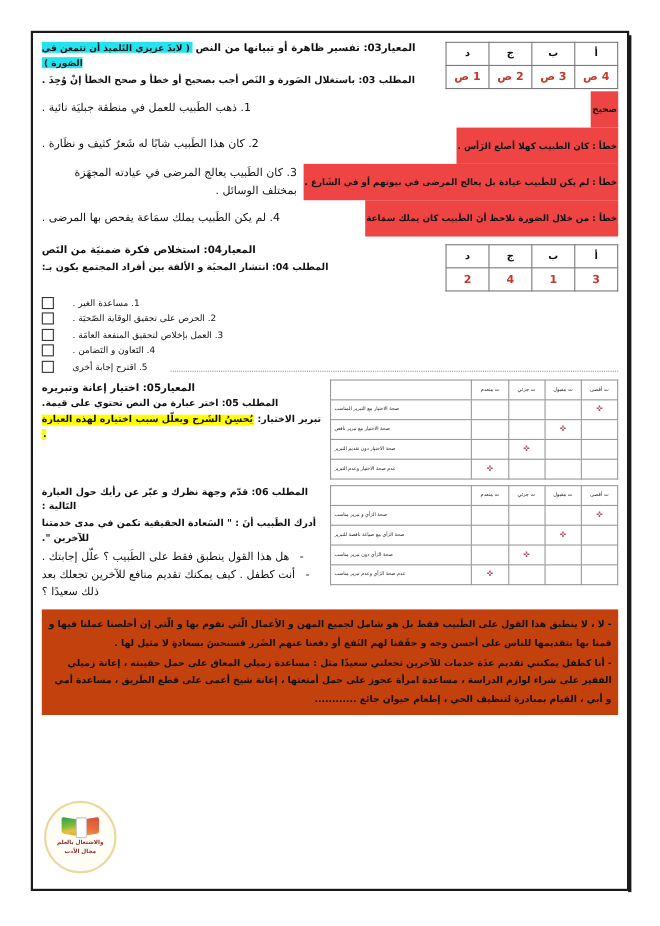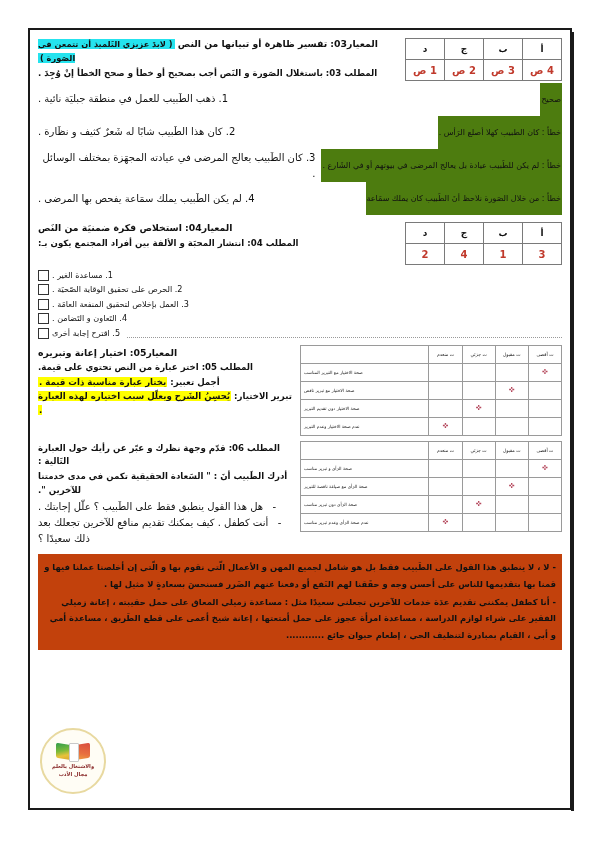--- a/index.html
+++ b/index.html
@@ -21,21 +21,21 @@
   }
   
   .section{position:relative;margin-bottom:2px;}
   .row{display:flex;align-items:flex-start;justify-content:space-between;}
   .txtcol{flex:1;text-align:left;padding-right:2px;}
   .crit{font-size:9.3px;font-weight:bold;line-height:1.55;margin:1px 0;}
   .task{font-size:8.6px;font-weight:bold;line-height:1.6;margin:1px 0;}
   .item{font-size:10px;line-height:1.62;margin:0.5px 0;}
   .hl{background:#ffff00;padding:0 1px;}
   .hl-cyan{background:#25e3ee;padding:0 2px;font-size:8.2px;font-weight:bold;}
-  .ans{background:#4d7c0f;font-size:8px;font-weight:normal;padding:12px 1px;white-space:nowrap;}
+  .ans{background:#ef4444;font-size:8px;font-weight:bold;padding:12px 1px;white-space:nowrap;}
   .ansline{display:flex;justify-content:space-between;align-items:center;gap:6px;}
   .ansleft{text-align:right;direction:rtl;}
   
   table.score{border-collapse:collapse;margin:2px 0 2px 0;direction:rtl;}
   table.score td{
     border:1px solid #7a7a7a;width:36px;height:18px;
     text-align:center;vertical-align:middle;
     font-size:9px;font-weight:bold;
   }
   table.score td.val{color:#c0392b;font-size:10px;}
@@ -44,21 +44,21 @@
   table.rubric td,table.rubric th{
     border:1px solid #9a9a9a;height:15px;font-weight:normal;
   }
   table.rubric th{font-size:4.6px;width:32px;text-align:center;color:#222;}
   table.rubric td.lbl{
     font-size:4.4px;text-align:left;padding-left:3px;color:#222;width:134px;
   }
   table.rubric td.cell{width:32px;text-align:center;font-size:7px;color:#b5485d;}
   .rubric-wrap{position:relative;}
   
-  .cbrow{display:flex;justify-content:flex-end;align-items:center;gap:3px;font-size:8.1px;line-height:1.6;margin:1.5px 0;}
+  .cbrow{display:flex;justify-content:flex-end;align-items:center;gap:17px;font-size:8.1px;line-height:1.6;margin:1.5px 0;}
   .cbrow .txt{order:1;}
   .cbox{order:2;display:inline-block;width:9px;height:9px;border:1px solid #333;background:#fff;flex:none;}
   .dots{flex:1;order:0;border-bottom:1px dotted #999;height:8px;margin-left:4px;}
   
   .bigans{
     background:#c2410c;padding:5px 6px;margin-top:6px;
     font-size:8.4px;line-height:1.95;font-weight:bold;text-align:right;
   }
   .bigans .bullet{margin-bottom:2px;}
   .bigans .bullet::before{content:"-  ";}
@@ -219,24 +219,20 @@
             <td class="lbl">عدم صحة الاختيار وعدم التبرير</td>
           </tr>
         </tbody>
           </table>
       </div>
 
       <div class="txtcol">
         <div class="crit">المعيار05: اختيار إعانة وتبريره</div>
         <div class="task">المطلب 05: اختر عبارة من النص  تحتوي على قيمة.</div>
         <div class="task">
-          <span>أجمل تعبير:</span>
-          <span class="hl">يختار عبارة مناسبة ذات قيمة .</span>
-        </div>
-        <div class="task">
           <span>تبرير الاختيار:</span>
           <span class="hl">يُحسِنُ الشَرح ويعلّل سبب اختياره لهذه العبارة .</span>
         </div>
       </div>
     </div>
   </div>
 
   <div class="sep"></div>
 
   <div class="section">

